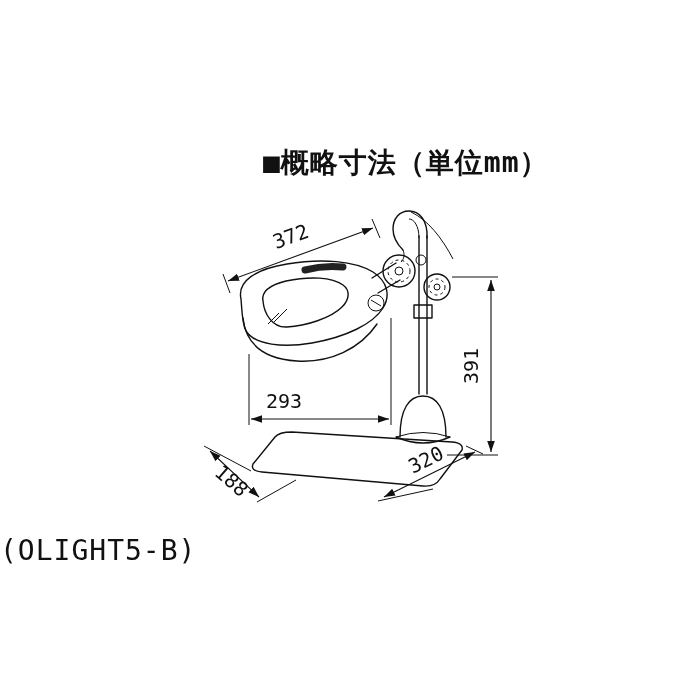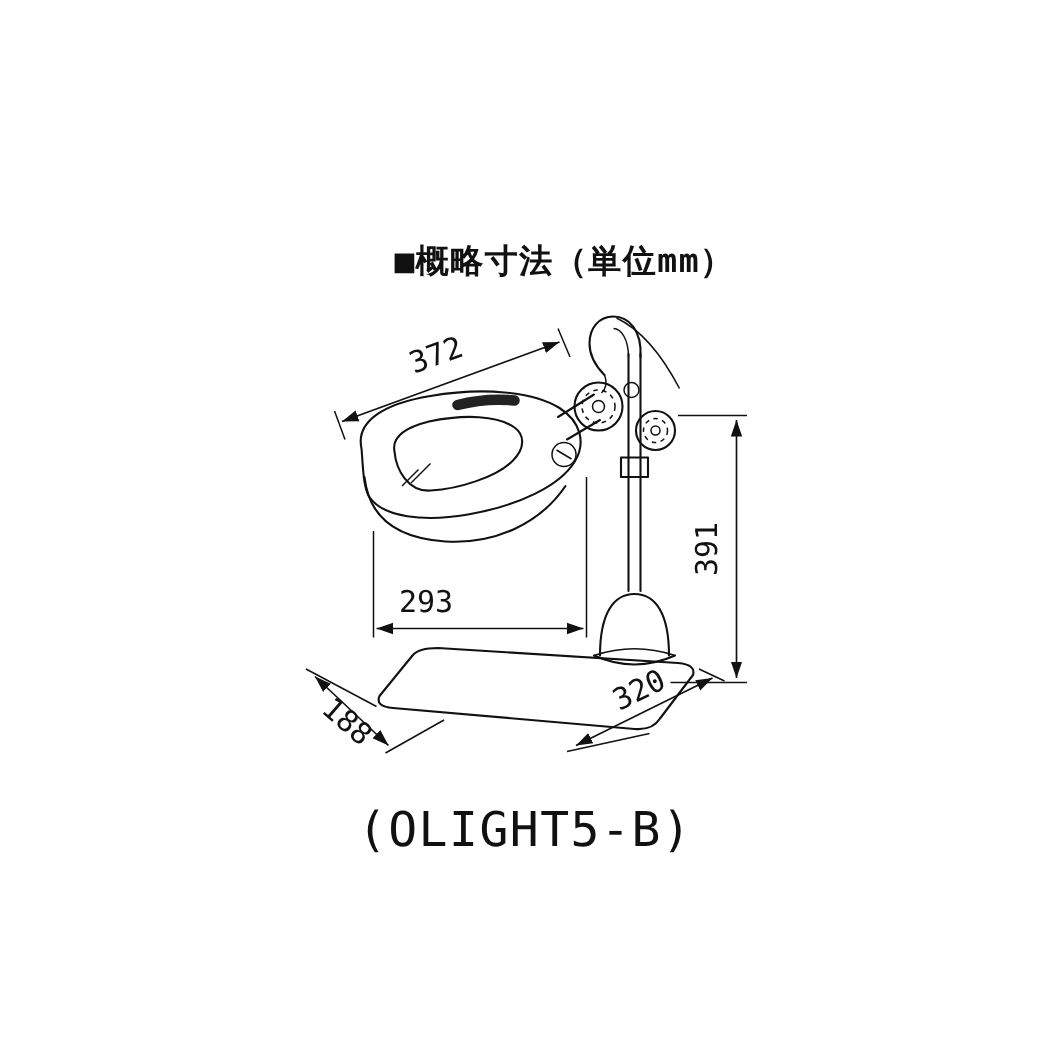--- a/index.html
+++ b/index.html
@@ -6,32 +6,30 @@
   .page{
     position:relative;
     width:700px;height:700px;
     background:#ffffff;
     font-family:"DejaVu Sans Mono","Liberation Mono",monospace;
     overflow:hidden;
   }
   .title{
     position:absolute;
     left:263px;top:144px;
-    font-size:22px;
+    font-size:28px;
     font-weight:bold;
     color:#111111;
     letter-spacing:1px;
     white-space:nowrap;
-    margin-top:15px;
   }
   .caption{
     position:absolute;
     left:0;right:0;top:534px;
-    text-align:center;
-    font-size:32px;
+    font-size:28px;
     color:#111111;
     letter-spacing:1px;
   }
   svg{position:absolute;left:0;top:0;}
   .obj{fill:none;stroke:#111111;stroke-width:1.4;stroke-linecap:round;stroke-linejoin:round;}
   .thin{fill:none;stroke:#111111;stroke-width:1;}
   .dimline{fill:none;stroke:#111111;stroke-width:1.1;}
   .dimtext{font-family:"DejaVu Sans Mono","Liberation Mono",monospace;font-size:20px;fill:#111111;text-anchor:middle;}
   .slot{fill:none;stroke:#222222;stroke-width:7;stroke-linecap:round;}
   .knurl{fill:none;stroke:#111111;stroke-width:1;stroke-dasharray:3 3;}

